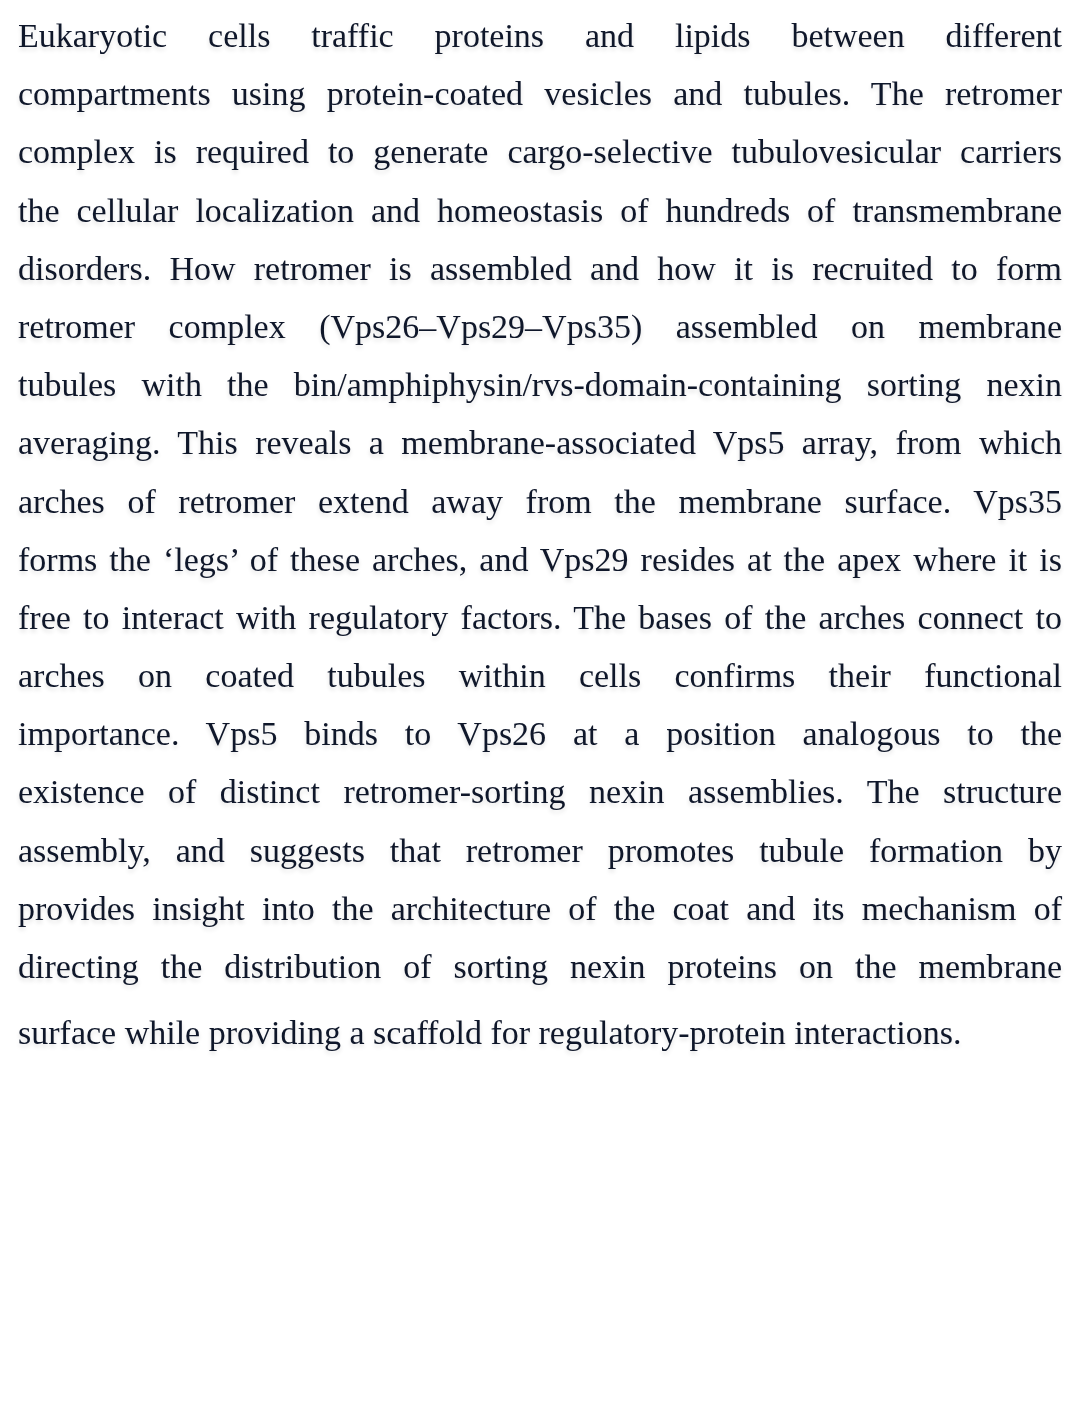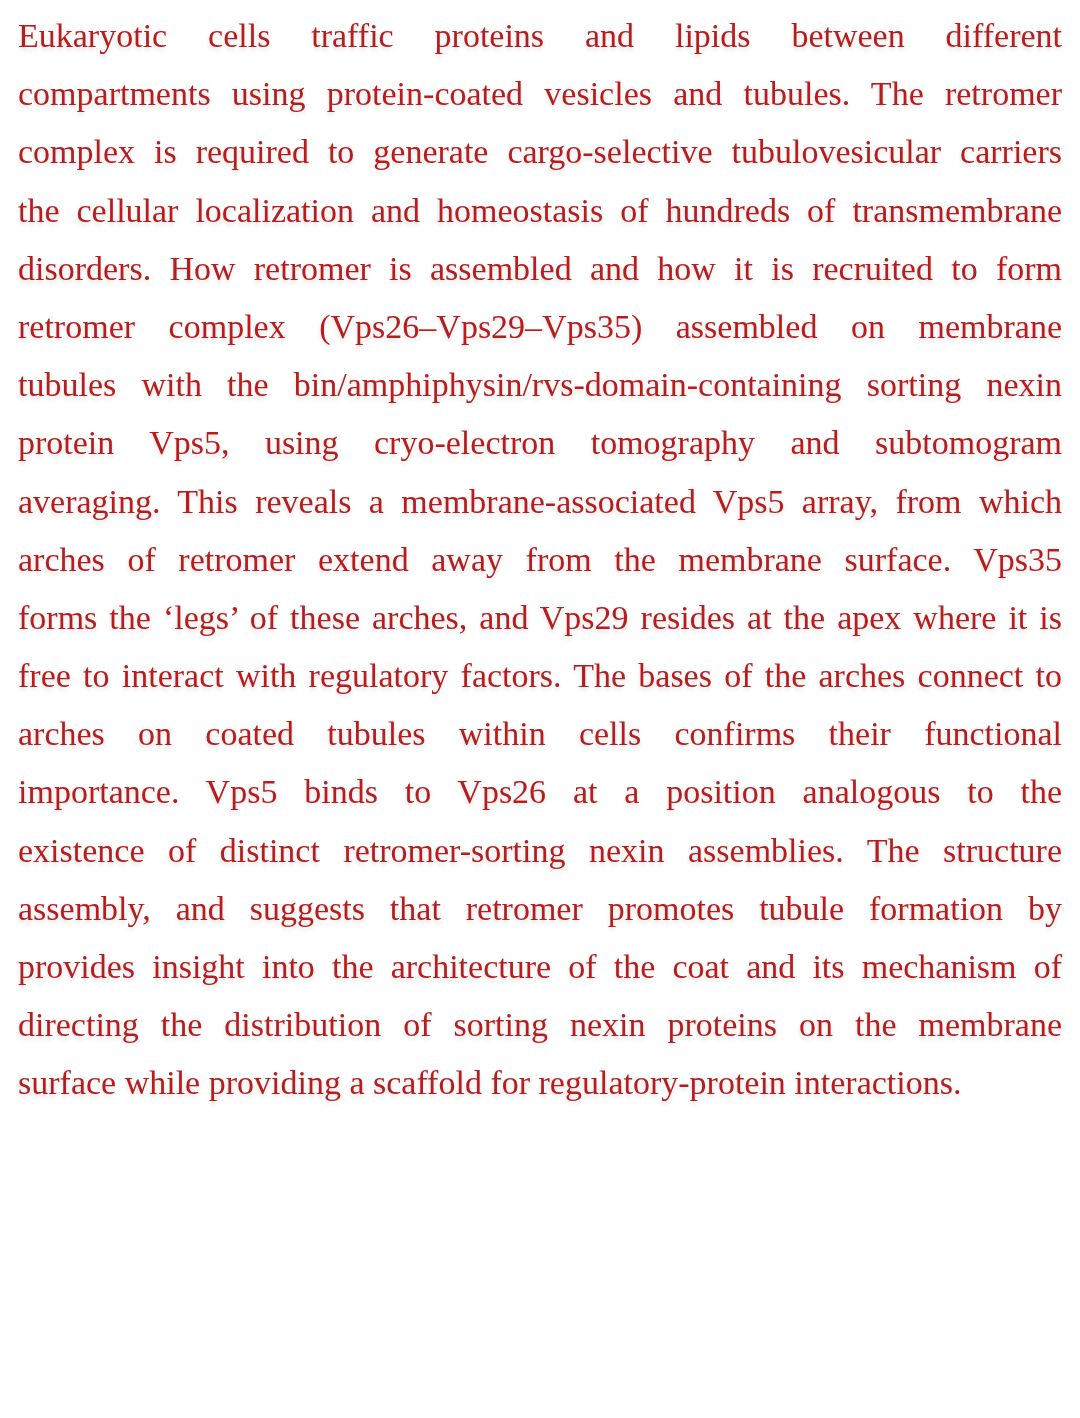--- a/index.html
+++ b/index.html
@@ -11,50 +11,50 @@
       width: 1080px;
       height: 1418px;
       overflow: hidden;
       position: relative;
     }
     .doc {
       position: absolute;
       left: 18px;
       top: 12px;
       width: 1044px;
-      color: #b91c1c;
+      color: #0f172a;
       font-family: "Liberation Serif", "DejaVu Serif", serif;
       font-size: 34px;
     }
     .line {
       display: block;
       height: 58.2px;
       line-height: 48px;
       white-space: nowrap;
       text-align: justify;
       text-align-last: justify;
       text-shadow: 0 3px 4px rgba(0,0,0,0.12);
     }
     .line.last {
       text-align: right;
       text-align-last: left;
+      margin-top: 8px;
     }
   </style>
 </head>
 <body>
 
 <div class="doc">
   <span class="line">Eukaryotic cells traffic proteins and lipids between different</span>
   <span class="line">compartments using protein-coated vesicles and tubules. The retromer</span>
   <span class="line">complex is required to generate cargo-selective tubulovesicular carriers</span>
   <span class="line">the cellular localization and homeostasis of hundreds of transmembrane</span>
   <span class="line">disorders. How retromer is assembled and how it is recruited to form</span>
   <span class="line">retromer complex (Vps26–Vps29–Vps35) assembled on membrane</span>
   <span class="line">tubules with the bin/amphiphysin/rvs-domain-containing sorting nexin</span>
-  <span class="line">protein Vps5, using cryo-electron tomography and subtomogram</span>
   <span class="line">averaging. This reveals a membrane-associated Vps5 array, from which</span>
   <span class="line">arches of retromer extend away from the membrane surface. Vps35</span>
   <span class="line">forms the ‘legs’ of these arches, and Vps29 resides at the apex where it is</span>
   <span class="line">free to interact with regulatory factors. The bases of the arches connect to</span>
   <span class="line">arches on coated tubules within cells confirms their functional</span>
   <span class="line">importance. Vps5 binds to Vps26 at a position analogous to the</span>
   <span class="line">existence of distinct retromer-sorting nexin assemblies. The structure</span>
   <span class="line">assembly, and suggests that retromer promotes tubule formation by</span>
   <span class="line">provides insight into the architecture of the coat and its mechanism of</span>
   <span class="line">directing the distribution of sorting nexin proteins on the membrane</span>

